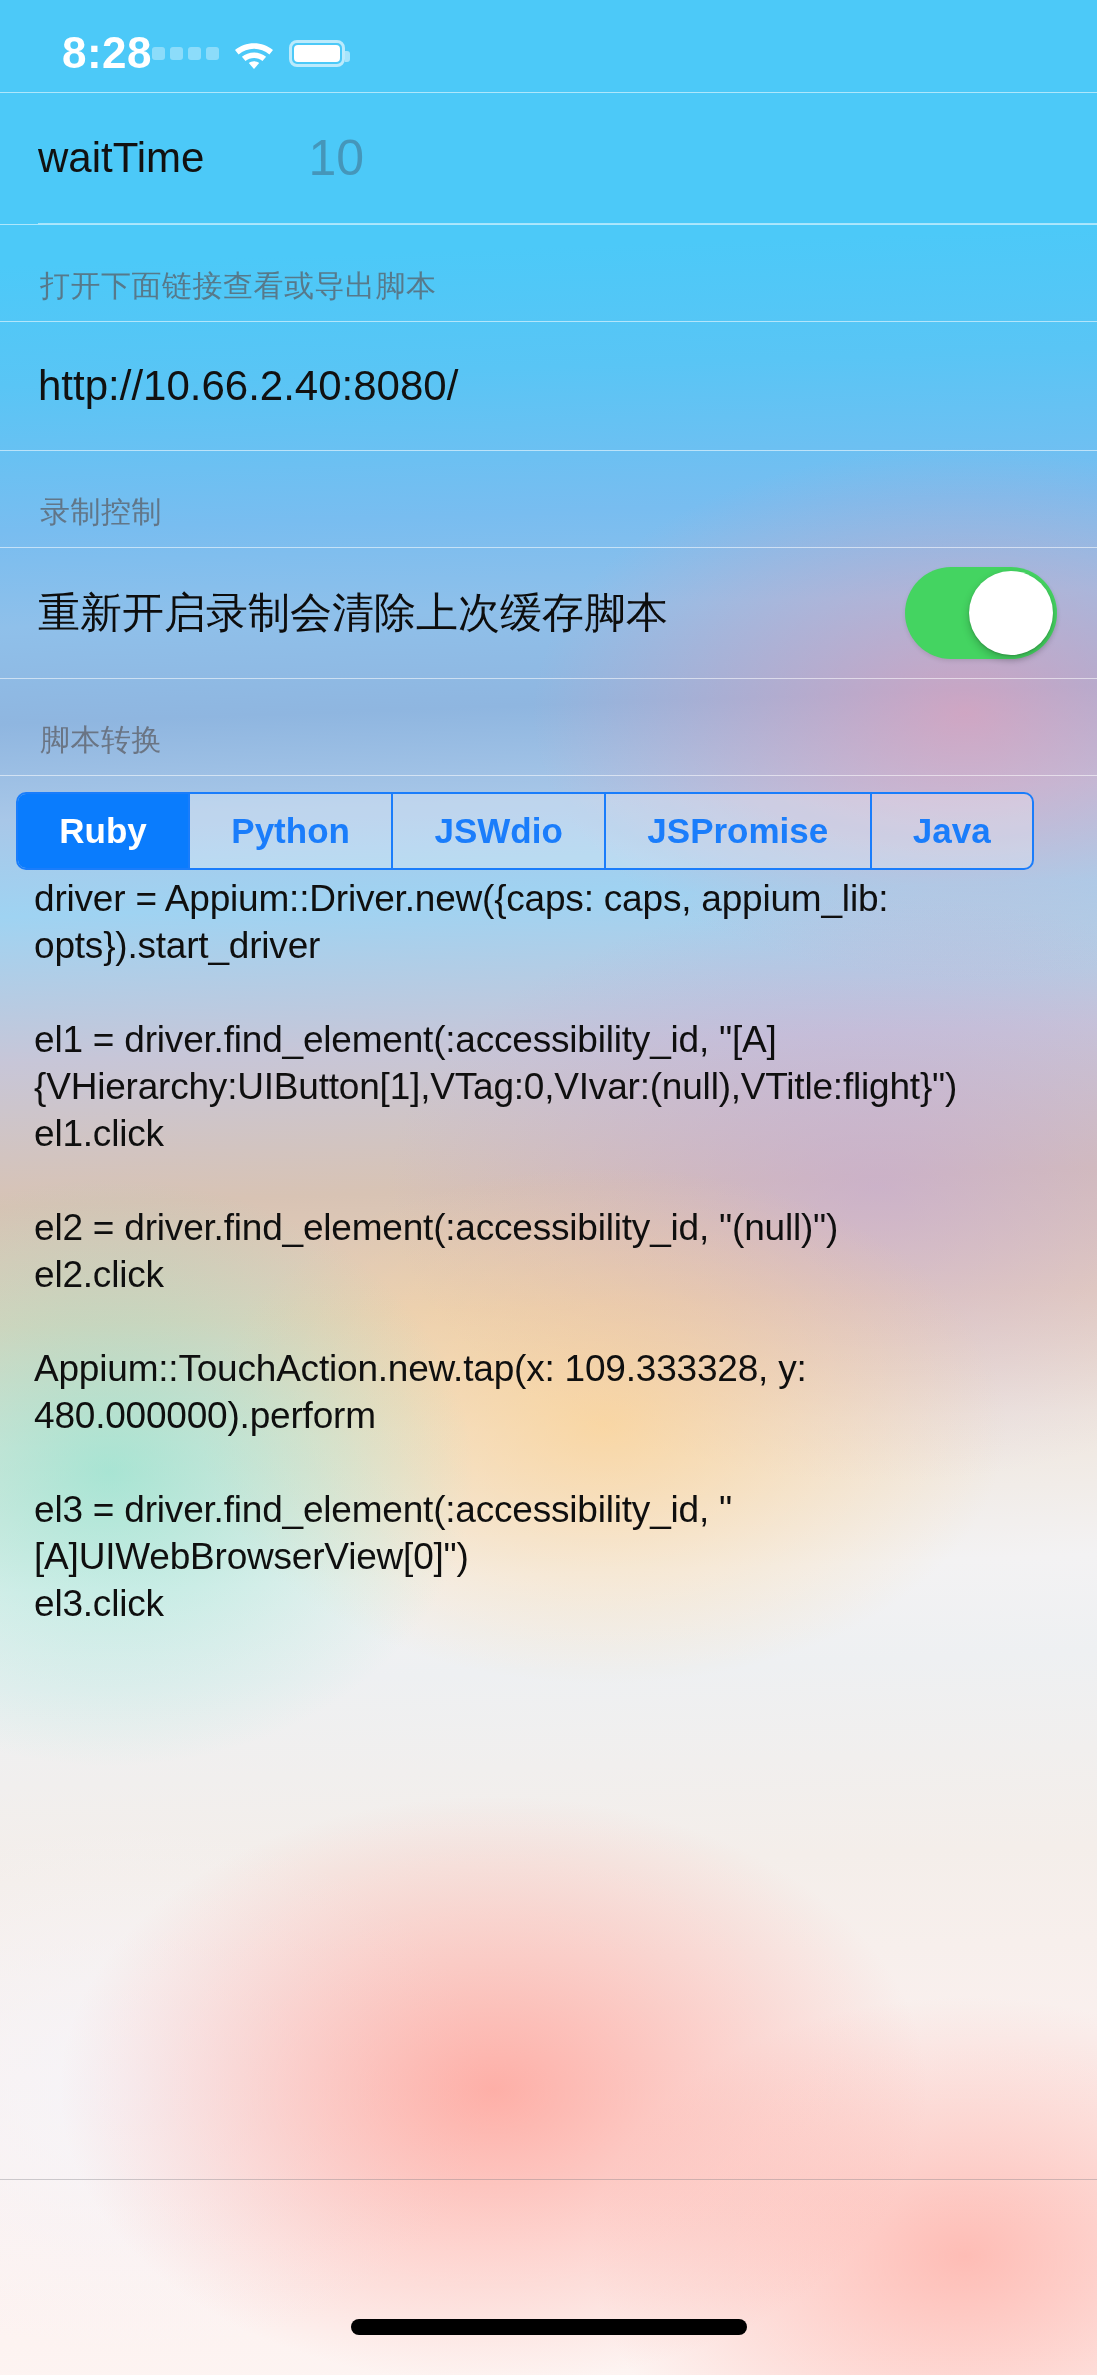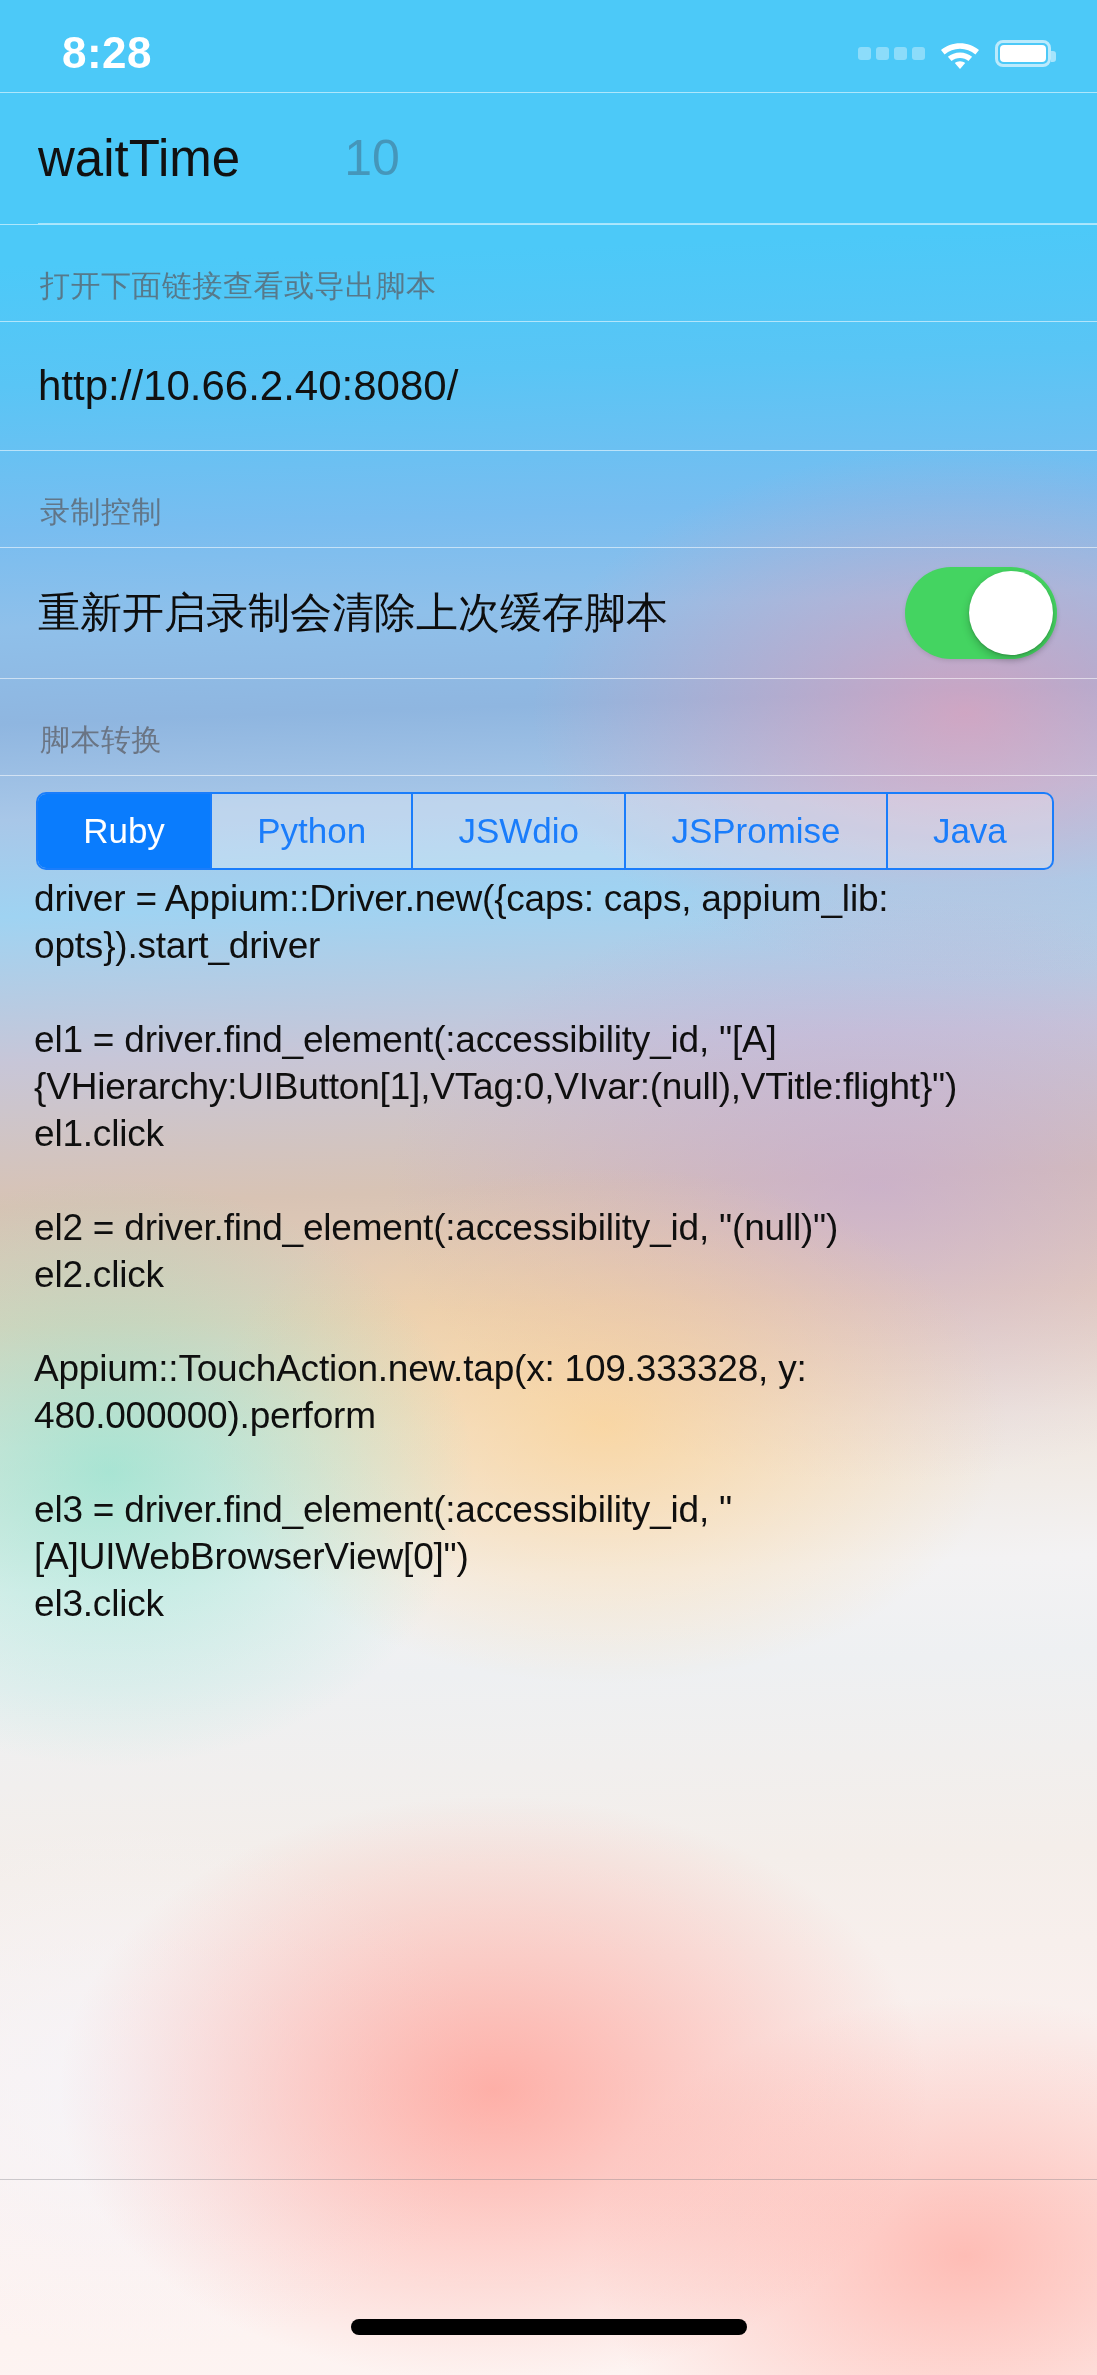--- a/index.html
+++ b/index.html
@@ -36,21 +36,21 @@
         #eef0f2 70%,
         #f4eeea 78%,
         #faf0ee 86%,
         #fdf2f0 94%,
         #fdf4f2 100%);
   }
 
   
   .statusbar {
     position:absolute; top:0; left:0; width:1097px; height:92px;
-    display:flex; align-items:center; justify-content:space-between;
+    display:flex; align-items:center; 
     padding:0 46px 0 62px;
   }
   .clock {
     color:#fff; font-size:44px; font-weight:600;
     letter-spacing:.5px; padding-top:14px;
   }
   .status-right { display:flex; align-items:center; gap:13px; padding-top:14px; }
   .cell-dots { display:flex; align-items:flex-end; gap:5px; }
   .cell-dots i {
     display:block; width:13px; height:13px; border-radius:3px;
@@ -71,21 +71,21 @@
   
   .table { position:absolute; top:92px; left:0; width:1097px; }
   .sep { height:1px; width:100%; background:rgba(255,255,255,.55); }
   .sep-inset { height:1px; margin-left:38px; background:rgba(255,255,255,.5); }
 
   .row {
     display:flex; align-items:center;
     height:130px; padding:0 38px;
   }
   .row-label {
-    font-size:51px; color:#111; white-space:nowrap;
+    font-size:42px; color:#111; white-space:nowrap;
   }
   .row-value {
     font-size:50px; color:rgba(60,80,100,.42);
     margin-left:104px;
   }
 
   .section-header {
     display:flex; align-items:flex-end;
     height:96px; padding:0 18px 14px 40px;
     font-size:30px; color:rgba(90,90,95,.72);
@@ -106,21 +106,21 @@
     box-shadow:0 2px 4px rgba(0,0,0,.10);
   }
   .switch .knob {
     position:absolute; top:4px; right:4px;
     width:84px; height:84px; border-radius:50%;
     background:#fff;
     box-shadow:0 4px 9px rgba(0,0,0,.22), 0 1px 2px rgba(0,0,0,.16);
   }
 
   
-  .seg-wrap { padding:16px 34px 0 36px; }
+  .seg-wrap { padding:16px 34px 0 16px;font-weight:bold; }
   .segmented {
     display:flex; width:1018px; height:78px;
     border:2px solid #1a7dfb; border-radius:10px;
     overflow:hidden; background:rgba(255,255,255,.16);
   }
   .seg {
     flex:1 1 auto; display:flex; align-items:center; justify-content:center;
     font-size:35px; color:#1a7dfb;
     border-left:2px solid #1a7dfb;
     background:rgba(255,255,255,.12);

